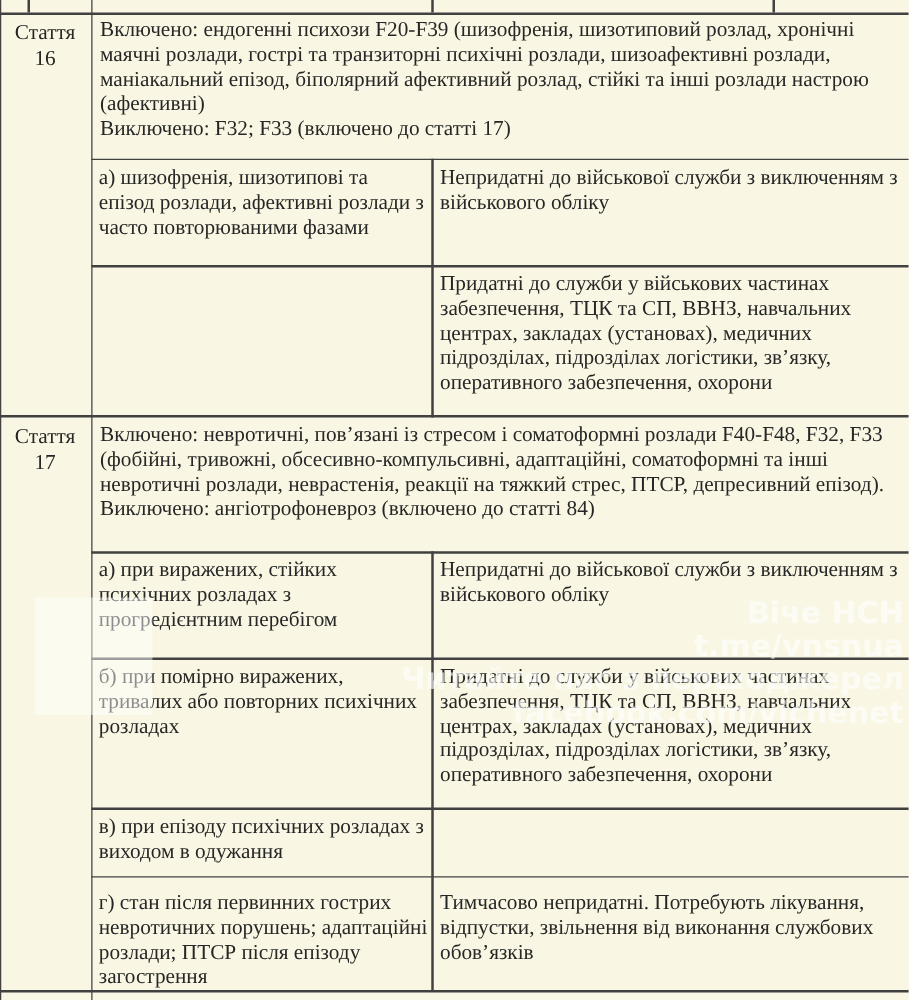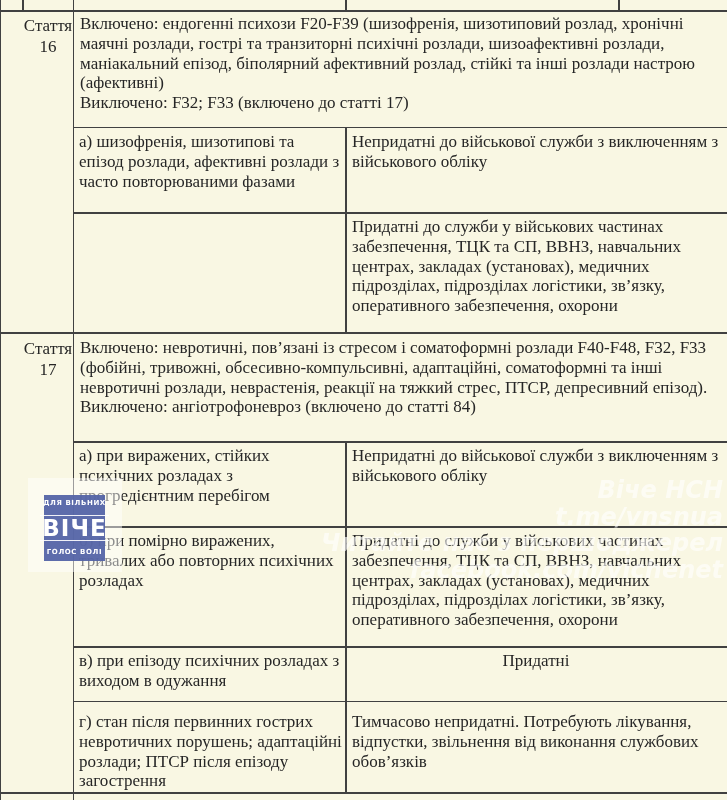--- a/index.html
+++ b/index.html
@@ -30,21 +30,21 @@
   .v-top345{left:345px;top:0;height:10px;}
   .v-top618{left:618px;top:0;height:10px;}
   .v-split16{left:345px;top:126.5px;height:207px;}
   .v-split17{left:345px;top:441px;height:351px;}
   
   .cell{
     position:absolute;
     font-size:17px;line-height:19.8px;
     white-space:pre-line;
   }
-  .art-label{left:0;width:72px;text-align:center;line-height:21px;padding-left:12px;}
+  .art-label{left:0;width:72px;text-align:center;line-height:21px;}
   .art16-label{top:15px;}
   .art17-label{top:338px;}
   .header16{left:80px;top:14px;width:652px;}
   .header17{left:80px;top:338px;width:652px;}
   .cond{left:79px;width:264px;}
   .res{left:352px;width:378px;}
   .row-a16{top:132px;}
   .row-b16{top:217px;}
   .row-a17{top:446px;}
   .row-b17{top:531px;}
@@ -73,21 +73,20 @@
     border-bottom:1px solid rgba(255,255,255,0.9);
     padding:0 2px;
   }
   .wm-text{
     position:absolute;right:4px;top:477px;
     text-align:right;
     font-family:"DejaVu Sans","Liberation Sans",sans-serif;
     font-weight:bold;font-size:24px;line-height:26.5px;
     color:rgba(255,255,255,0.62);
     white-space:nowrap;
-    font-style:italic;
   }
 </style>
 </head>
 <body>
 
 <div class="canvas">
 
   <div class="hline h1"></div>
   <div class="hline h2"></div>
   <div class="hline h3"></div>
@@ -120,31 +119,25 @@
   <div class="cell header17">Включено: невротичні, пов’язані із стресом і соматоформні розлади F40-F48, F32, F33 (фобійні, тривожні, обсесивно-компульсивні, адаптаційні, соматоформні та інші невротичні розлади, неврастенія, реакції на тяжкий стрес, ПТСР, депресивний епізод).
 Виключено: ангіотрофоневроз (включено до статті 84)</div>
 
   <div class="cell cond row-a17">а) при виражених, стійких психічних розладах з прогредієнтним перебігом</div>
   <div class="cell res row-a17">Непридатні до військової служби з виключенням з військового обліку</div>
 
   <div class="cell cond row-b17">б) при помірно виражених, тривалих або повторних психічних розладах</div>
   <div class="cell res row-b17">Придатні до служби у військових частинах забезпечення, ТЦК та СП, ВВНЗ, навчальних центрах, закладах (установах), медичних підрозділах, підрозділах логістики, зв’язку, оперативного забезпечення, охорони</div>
 
   <div class="cell cond row-v17">в) при епізоду психічних розладах з виходом в одужання</div>
-  <div class="cell res-centered cell row-v17">Придатні</div>
 
   <div class="cell cond row-g17">г) стан після первинних гострих невротичних порушень; адаптаційні розлади; ПТСР після епізоду загострення</div>
   <div class="cell res row-g17">Тимчасово непридатні. Потребують лікування, відпустки, звільнення від виконання службових обов’язків</div>
 
   <div class="wm-logo-backdrop"></div>
-  <div class="wm-logo">
-    <span class="logo-top">ДЛЯ ВІЛЬНИХ</span>
-    <span class="logo-name">ВІЧЕ</span>
-    <span class="logo-bottom">ГОЛОС ВОЛІ</span>
-  </div>
 
   <div class="wm-text">
     <div>Віче НСН</div>
     <div>t.me/vnsnua</div>
     <div>Читайте нас з першоджерел</div>
     <div>facebook.com/vichenet</div>
   </div>
 
 </div>
 

